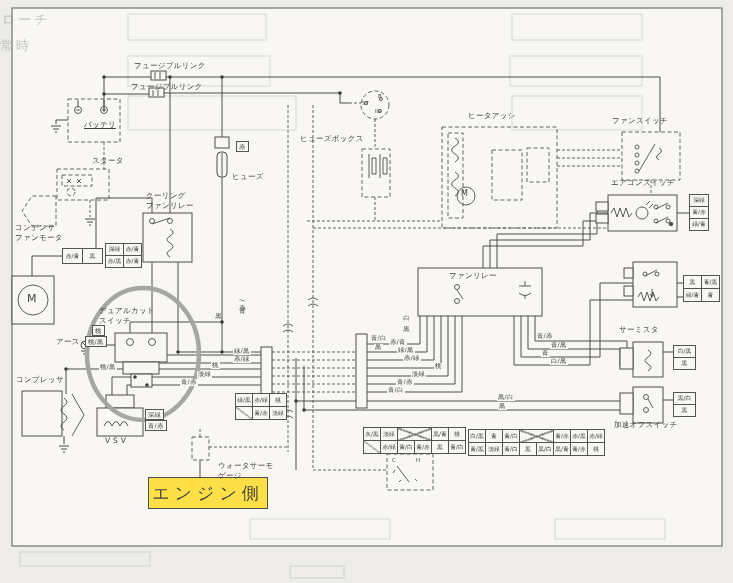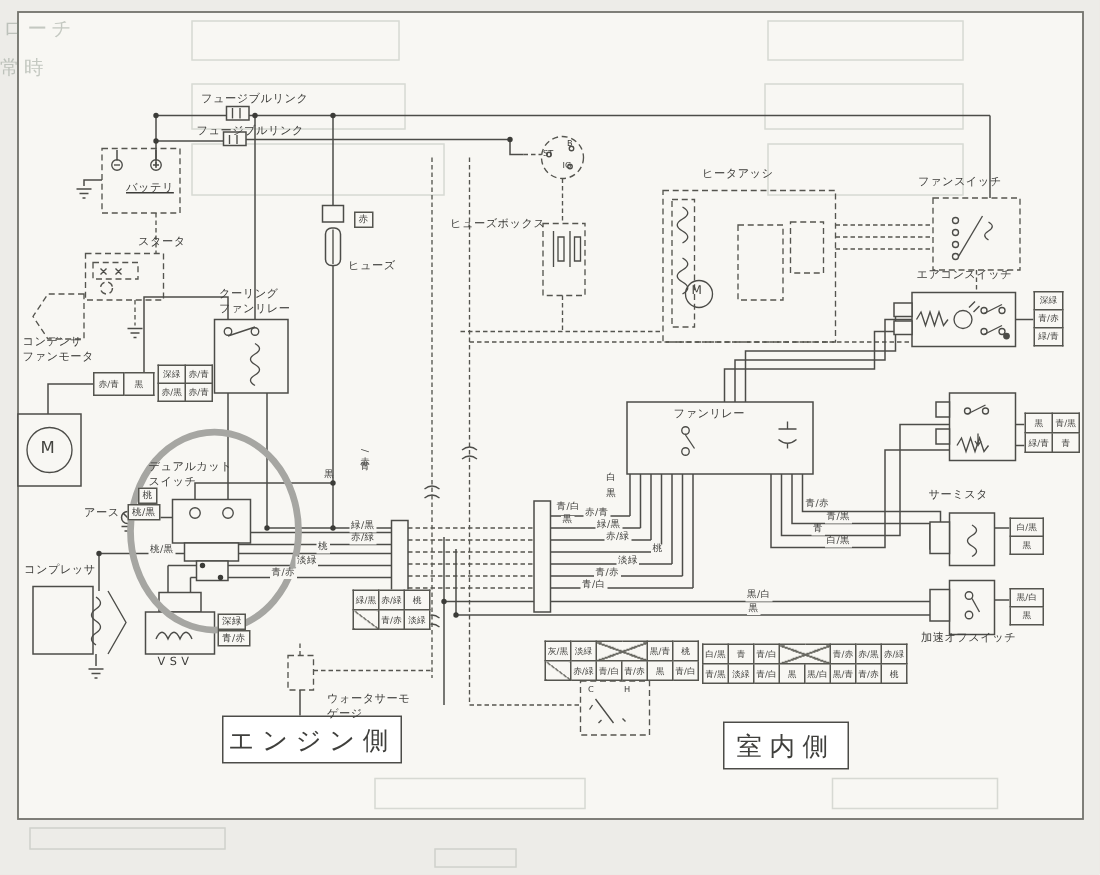--- a/index.html
+++ b/index.html
@@ -9,21 +9,21 @@
   .t{position:absolute;font:7.5px "DejaVu Sans",sans-serif;color:#3d3d3a;
      white-space:pre-line;line-height:1.3;letter-spacing:.3px;}
   .comp{font-size:7.5px;}
   .wire{font-size:6.3px;background:#f8f7f3;padding:0 1px;line-height:1.1;}
   .wbox{font-size:6.3px;border:1px solid #55554f;background:#f8f7f3;padding:0 2px;line-height:1.5;}
   .vert{writing-mode:vertical-rl;font-size:6.3px;background:#f8f7f3;line-height:1;}
   .tiny{font-size:5.5px;letter-spacing:0;}
   .mlg{font-size:11px;color:#44443f;}
   .msm{font-size:8px;color:#44443f;}
   .ghost{color:rgba(125,135,125,.42);font-size:13px;letter-spacing:3px;filter:blur(.4px);}
-  .bigbox{position:absolute;border:1.3px solid #4c4c48;background:#ffffff;display:flex;
+  .bigbox{position:absolute;border:1.3px solid #4c4c48;background:#fde047;display:flex;
      align-items:center;justify-content:center;font-size:17px;letter-spacing:5px;color:#3f3f3c;}
   .ctbl{position:absolute;border-collapse:collapse;background:#f8f7f3;table-layout:fixed;}
   .ctbl td{border:1px solid #55554f;font:5.8px "DejaVu Sans",sans-serif;text-align:center;
      color:#3d3d3a;padding:0;overflow:hidden;white-space:nowrap;}
   .ctbl td.xx{background:
      linear-gradient(to top right,transparent 47%,#66665f 47%,#66665f 53%,transparent 53%),
      linear-gradient(to bottom right,transparent 47%,#66665f 47%,#66665f 53%,transparent 53%);}
   .ctbl td.dg{background:
      linear-gradient(to top right,transparent 48%,#66665f 48%,#66665f 52%,transparent 52%);}
 </style>
@@ -255,39 +255,38 @@
     <circle cx="135" cy="377" r="1.8"></circle>
         <circle cx="147" cy="385" r="1.8"></circle>
     <circle cx="296" cy="401" r="1.8"></circle>
         <circle cx="304" cy="410" r="1.8"></circle>
   </g>
 
   <ellipse cx="143" cy="354" rx="56" ry="66" fill="none" stroke="#a6a6a2" stroke-width="4.5"></ellipse>
 </svg>
 
 <div class="bigbox" style="left:148px;top:477px;width:118px;height:30px;">エンジン側</div>
-<div class="bigbox" style="left:482px;top:481px;width:82px;height:30px;">室内側</div>
 
 <div class="t comp" style="left: 134px; top: 61px;">フュージブルリンク</div>
     <div class="t comp" style="left: 131px; top: 82px;">フュージブルリンク</div>
     <div class="t comp" style="left: 84px; top: 120px; text-decoration: underline;">バッテリ</div>
     <div class="t comp" style="left: 60px; top: 156px; margin-left: 32px;">スタータ</div>
     <div class="t comp" style="left: 232px; top: 172px;">ヒューズ</div>
     <div class="t comp" style="left: 146px; top: 191px;">クーリング
 ファンリレー</div>
     <div class="t comp" style="left: 15px; top: 223px;">コンデンサ
 ファンモータ</div>
     <div class="t comp" style="left: 99px; top: 306px;">デュアルカット
 スイッチ</div>
     <div class="t comp" style="left: 56px; top: 337px;">アース</div>
     <div class="t comp" style="left: 16px; top: 375px;">コンプレッサ</div>
     <div class="t comp" style="left: 105px; top: 436px;">V S V</div>
     <div class="t comp" style="left: 218px; top: 461px;">ウォータサーモ
 ゲージ</div>
-    <div class="t comp" style="left: 300px; top: 144px;">ヒューズボックス</div>
+    <div class="t comp" style="left: 300px; top: 134px;">ヒューズボックス</div>
     <div class="t comp" style="left: 468px; top: 111px;">ヒータアッシ</div>
     <div class="t comp" style="left: 612px; top: 116px;">ファンスイッチ</div>
     <div class="t comp" style="left: 611px; top: 178px;">エアコンスイッチ</div>
     <div class="t comp" style="left: 619px; top: 325px;">サーミスタ</div>
     <div class="t comp" style="left: 614px; top: 420px;">加速オフスイッチ</div>
     <div class="t comp" style="left: 449px; top: 271px;">ファンリレー</div>
     <div class="t wire" style="left: 99px; top: 364px;">桃/黒</div>
     <div class="t wire" style="left: 233px; top: 348px;">緑/黒</div>
     <div class="t wire" style="left: 233px; top: 356px;">赤/緑</div>
     <div class="t wire" style="left: 211px; top: 362px;">桃</div>

